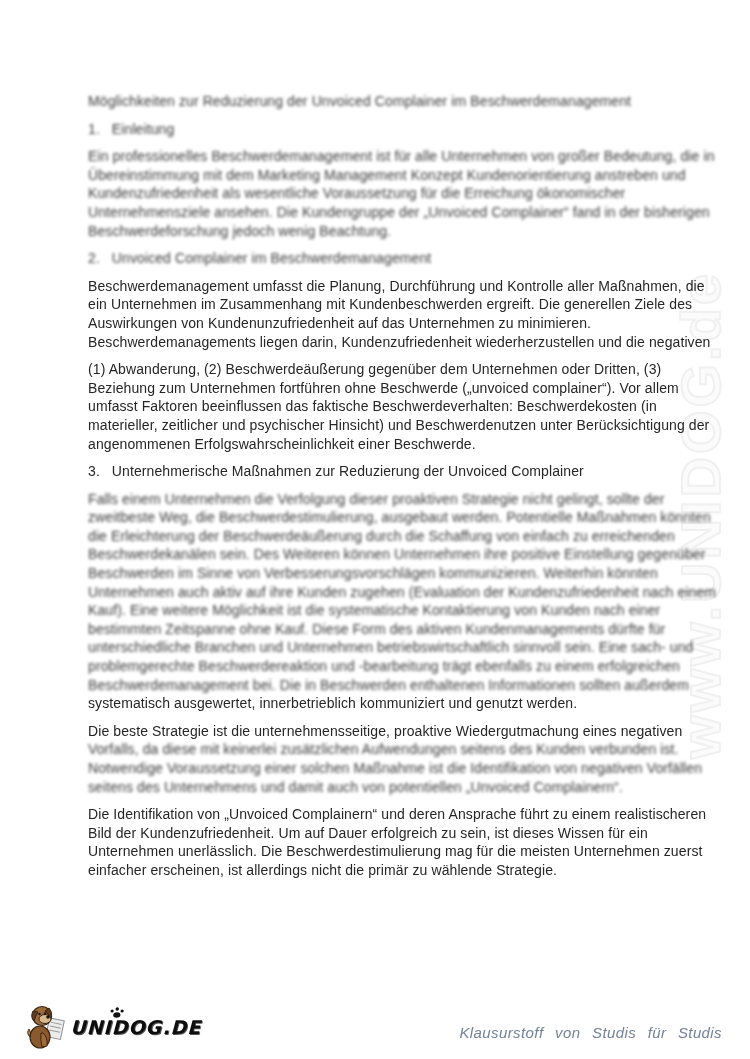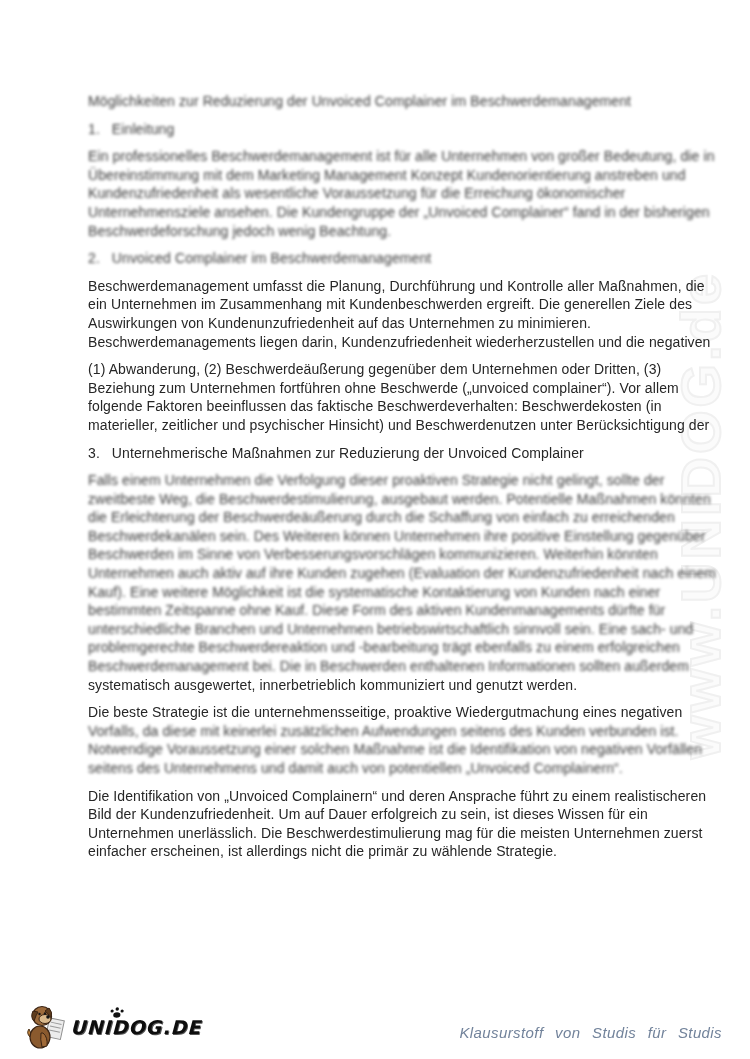--- a/index.html
+++ b/index.html
@@ -107,22 +107,23 @@
       </div>
     <div class="block">
         <div class="line">Beschwerdemanagement umfasst die Planung, Durchführung und Kontrolle aller Maßnahmen, die</div>
         <div class="line">ein Unternehmen im Zusammenhang mit Kundenbeschwerden ergreift. Die generellen Ziele des</div>
         <div class="line">Auswirkungen von Kundenunzufriedenheit auf das Unternehmen zu minimieren.</div>
         <div class="line">Beschwerdemanagements liegen darin, Kundenzufriedenheit wiederherzustellen und die negativen</div>
       </div>
     <div class="block">
         <div class="line">(1) Abwanderung, (2) Beschwerdeäußerung gegenüber dem Unternehmen oder Dritten, (3)</div>
         <div class="line">Beziehung zum Unternehmen fortführen ohne Beschwerde („unvoiced complainer“). Vor allem</div>
-        <div class="line">folgende Faktoren beeinflussen das faktische Beschwerdeverhalten: Beschwerdekosten (in</div>
+        <div class="line">umfasst Faktoren beeinflussen das faktische Beschwerdeverhalten: Beschwerdekosten (in</div>
         <div class="line">materieller, zeitlicher und psychischer Hinsicht) und Beschwerdenutzen unter Berücksichtigung der</div>
+        <div class="line">angenommenen Erfolgswahrscheinlichkeit einer Beschwerde.</div>
       </div>
     <div class="block">
         <div class="line">3.   Unternehmerische Maßnahmen zur Reduzierung der Unvoiced Complainer</div>
       </div>
     <div class="block">
         <div class="line blur">Falls einem Unternehmen die Verfolgung dieser proaktiven Strategie nicht gelingt, sollte der</div>
         <div class="line blur">zweitbeste Weg, die Beschwerdestimulierung, ausgebaut werden. Potentielle Maßnahmen könnten</div>
         <div class="line blur">die Erleichterung der Beschwerdeäußerung durch die Schaffung von einfach zu erreichenden</div>
         <div class="line blur">Beschwerdekanälen sein. Des Weiteren können Unternehmen ihre positive Einstellung gegenüber</div>
         <div class="line blur">Beschwerden im Sinne von Verbesserungsvorschlägen kommunizieren. Weiterhin könnten</div>

